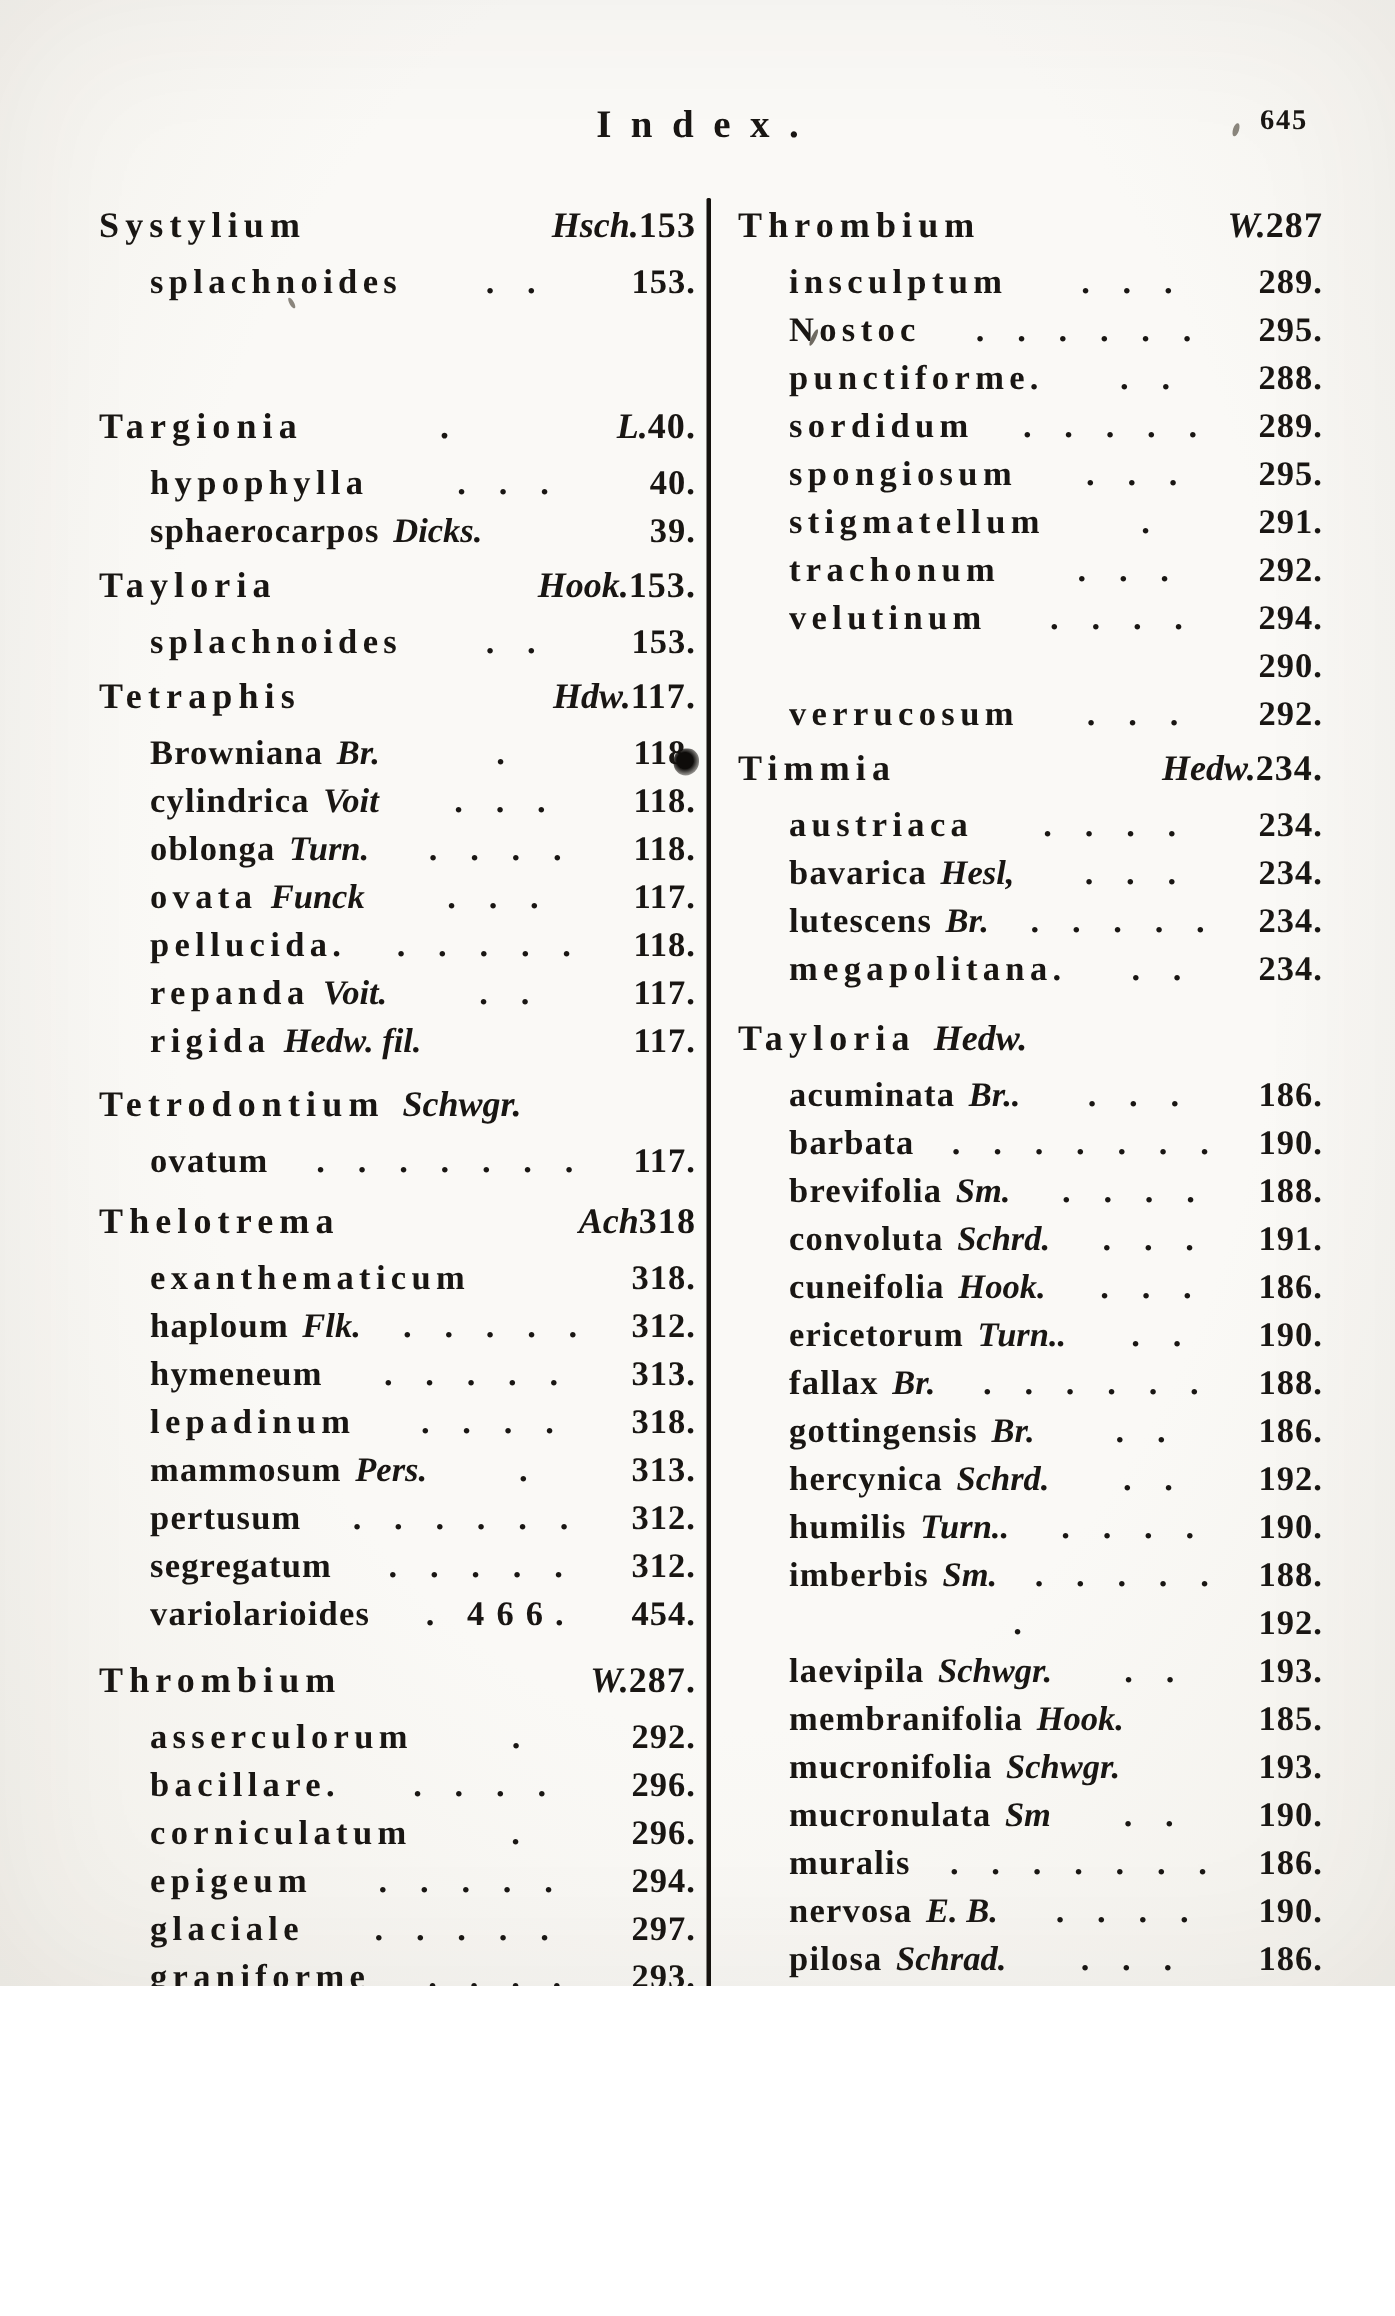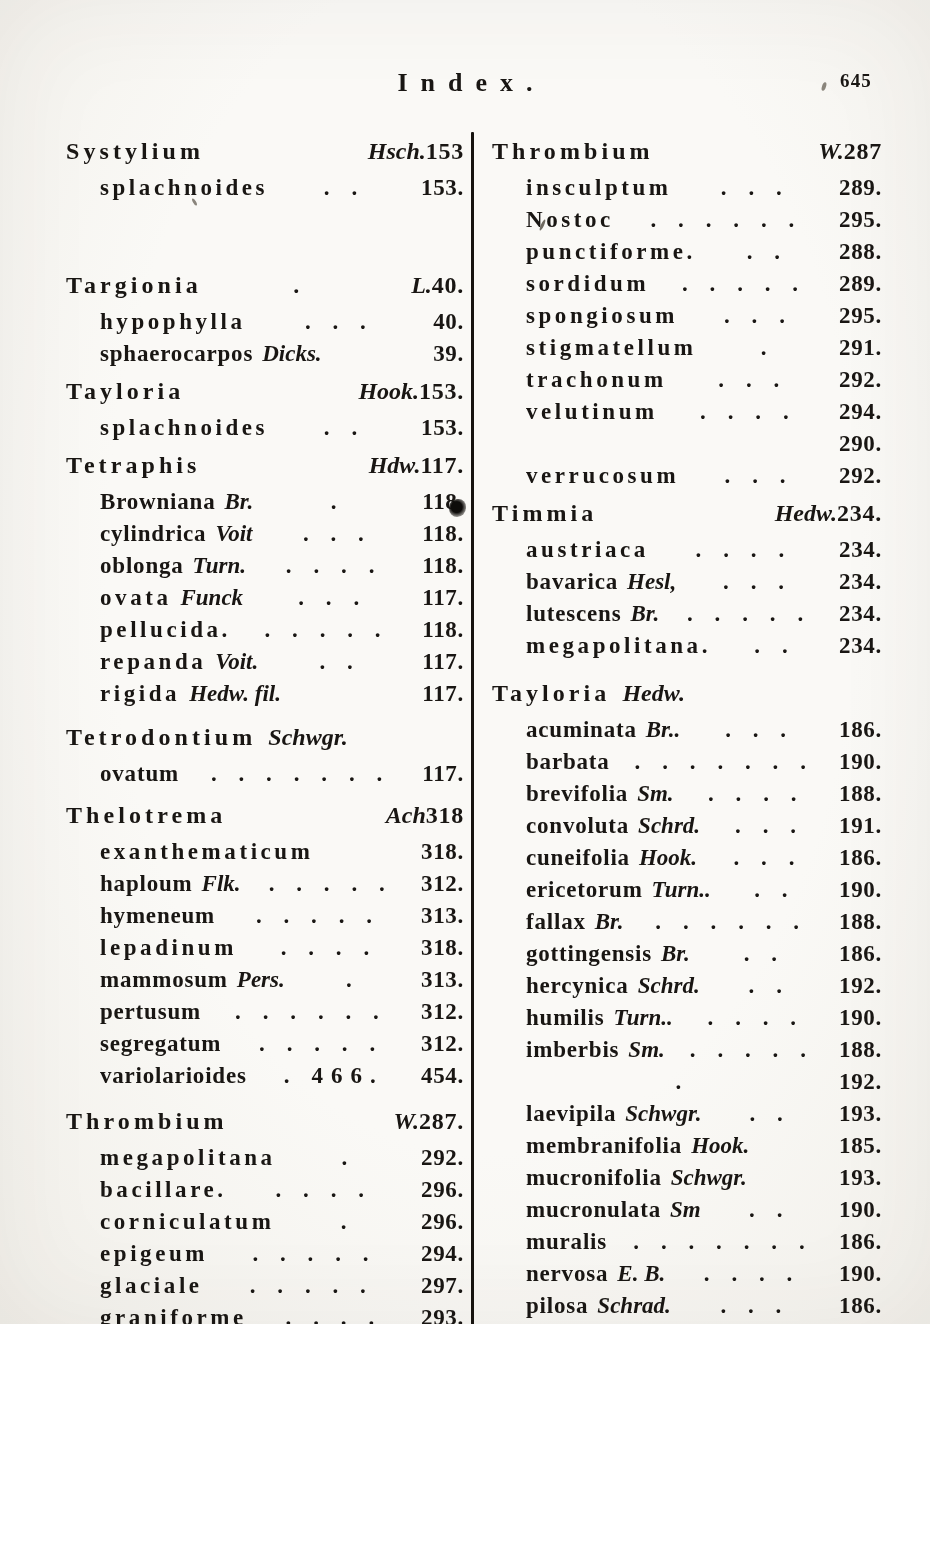--- a/index.html
+++ b/index.html
@@ -201,21 +201,21 @@
         <span class="lhs"><span class="name">variolarioides</span></span>
         <span class="dots">. 466.</span>
         <span class="rhs"><span class="page-ref">454.</span></span>
       </div>
       <div class="line genus" style="margin-top: 8px;">
         <span class="lhs"><span class="name">Thrombium</span></span>
         <span class="dots"></span>
         <span class="rhs"><span class="author">W.</span><span class="page-ref">287.</span></span>
       </div>
       <div class="line species wide">
-        <span class="lhs"><span class="name">megapolitana</span></span>
+        <span class="lhs"><span class="name">asserculorum</span></span>
         <span class="dots">.</span>
         <span class="rhs"><span class="page-ref">292.</span></span>
       </div>
       <div class="line species wide">
         <span class="lhs"><span class="name">bacillare.</span></span>
         <span class="dots">. . . .</span>
         <span class="rhs"><span class="page-ref">296.</span></span>
       </div>
       <div class="line species wide">
         <span class="lhs"><span class="name">corniculatum</span></span>

